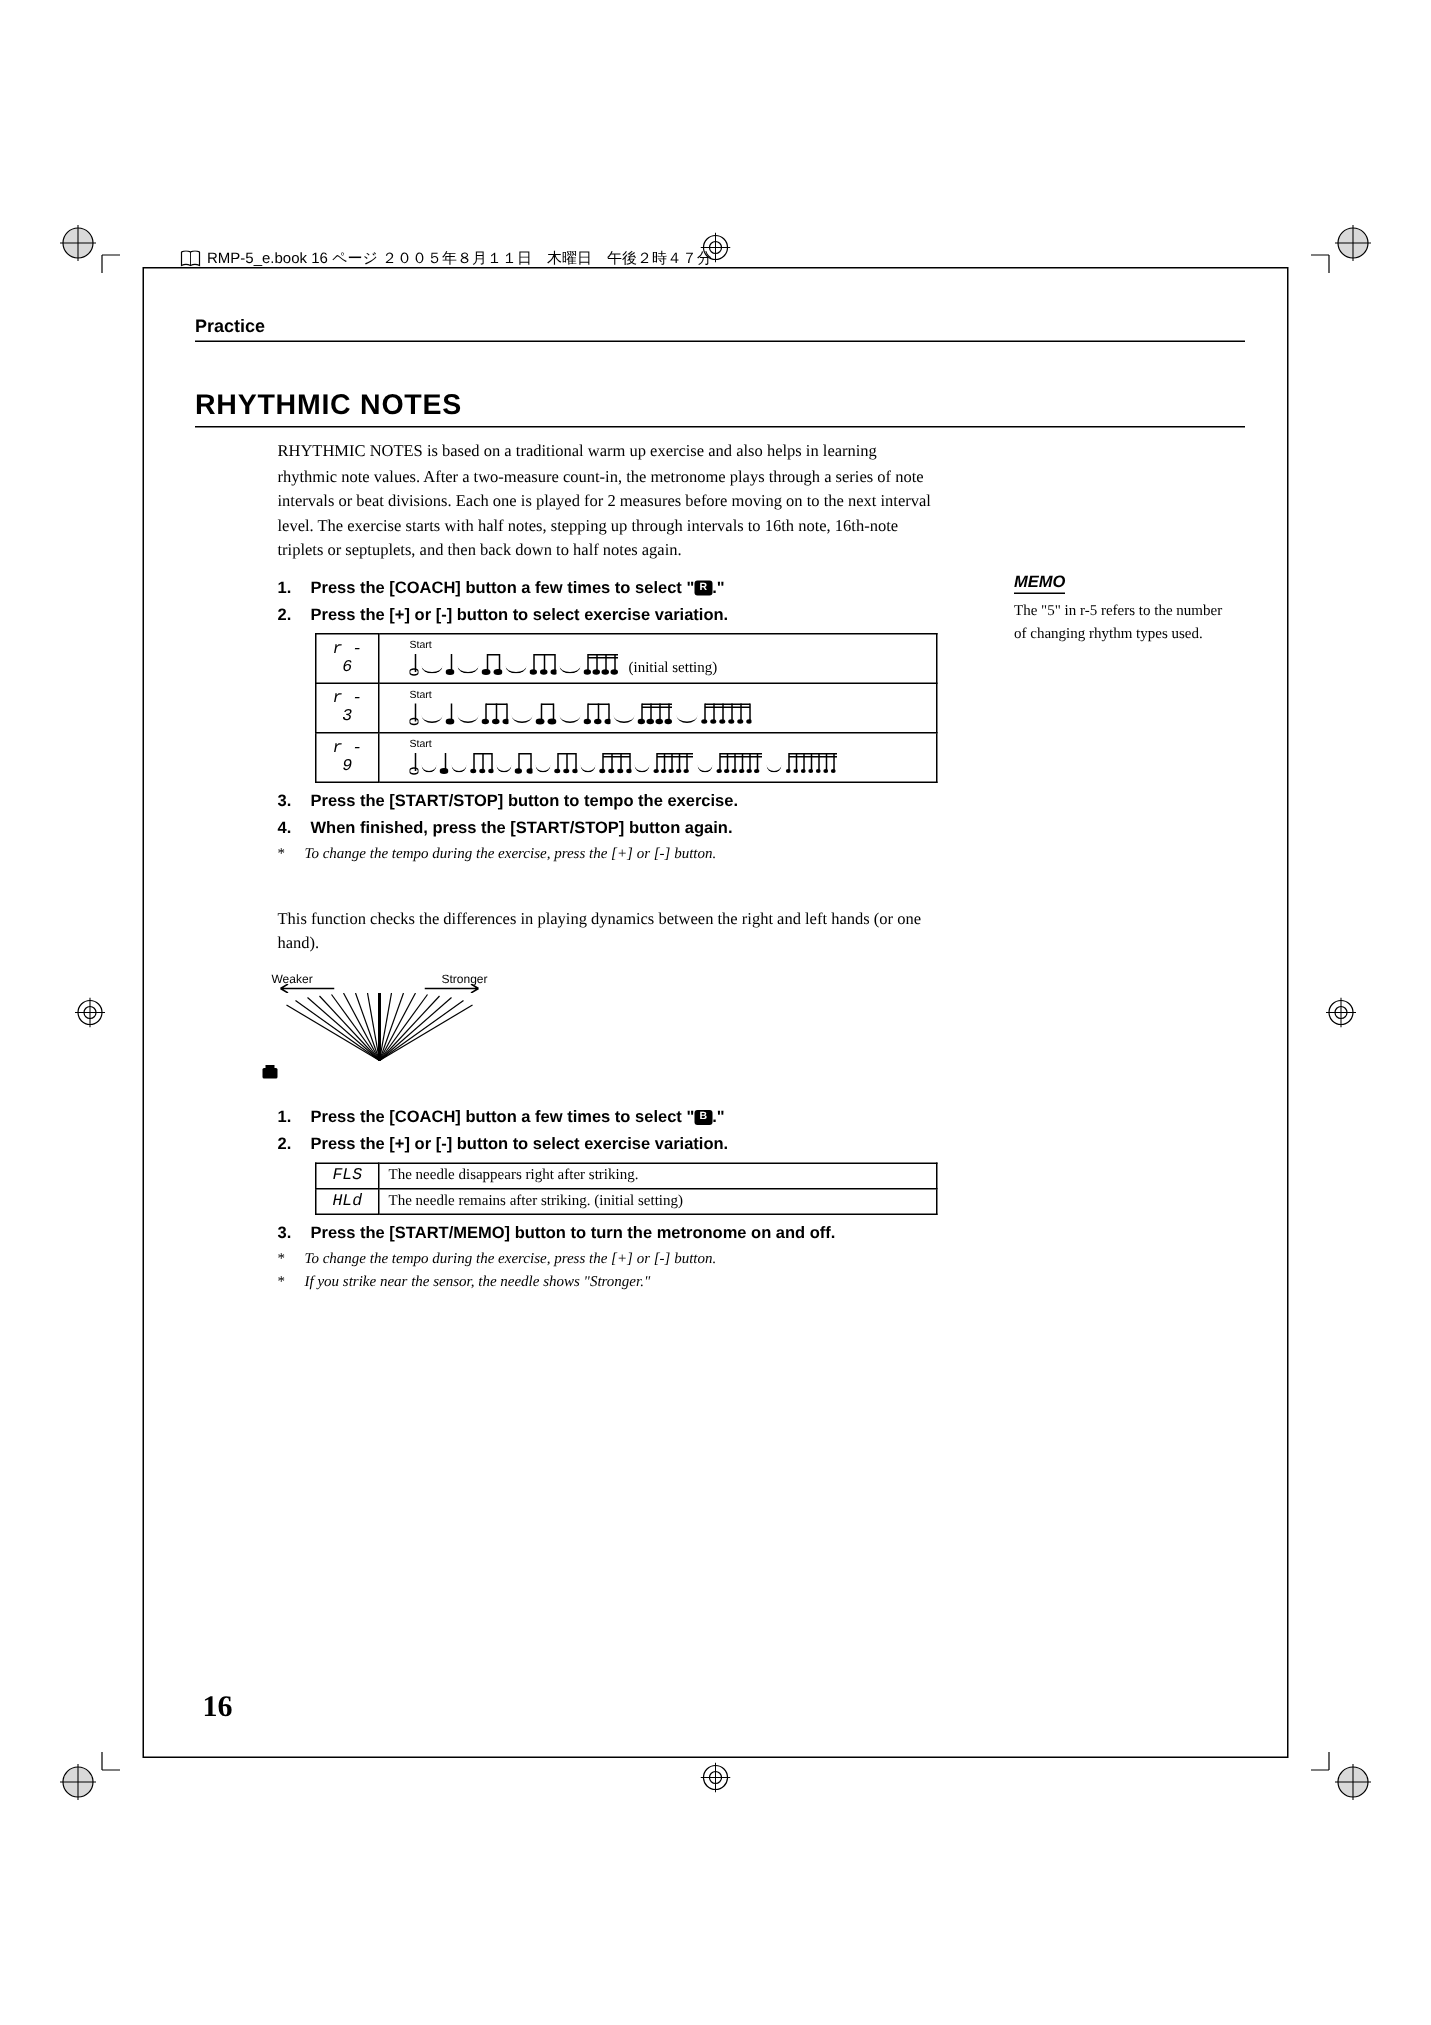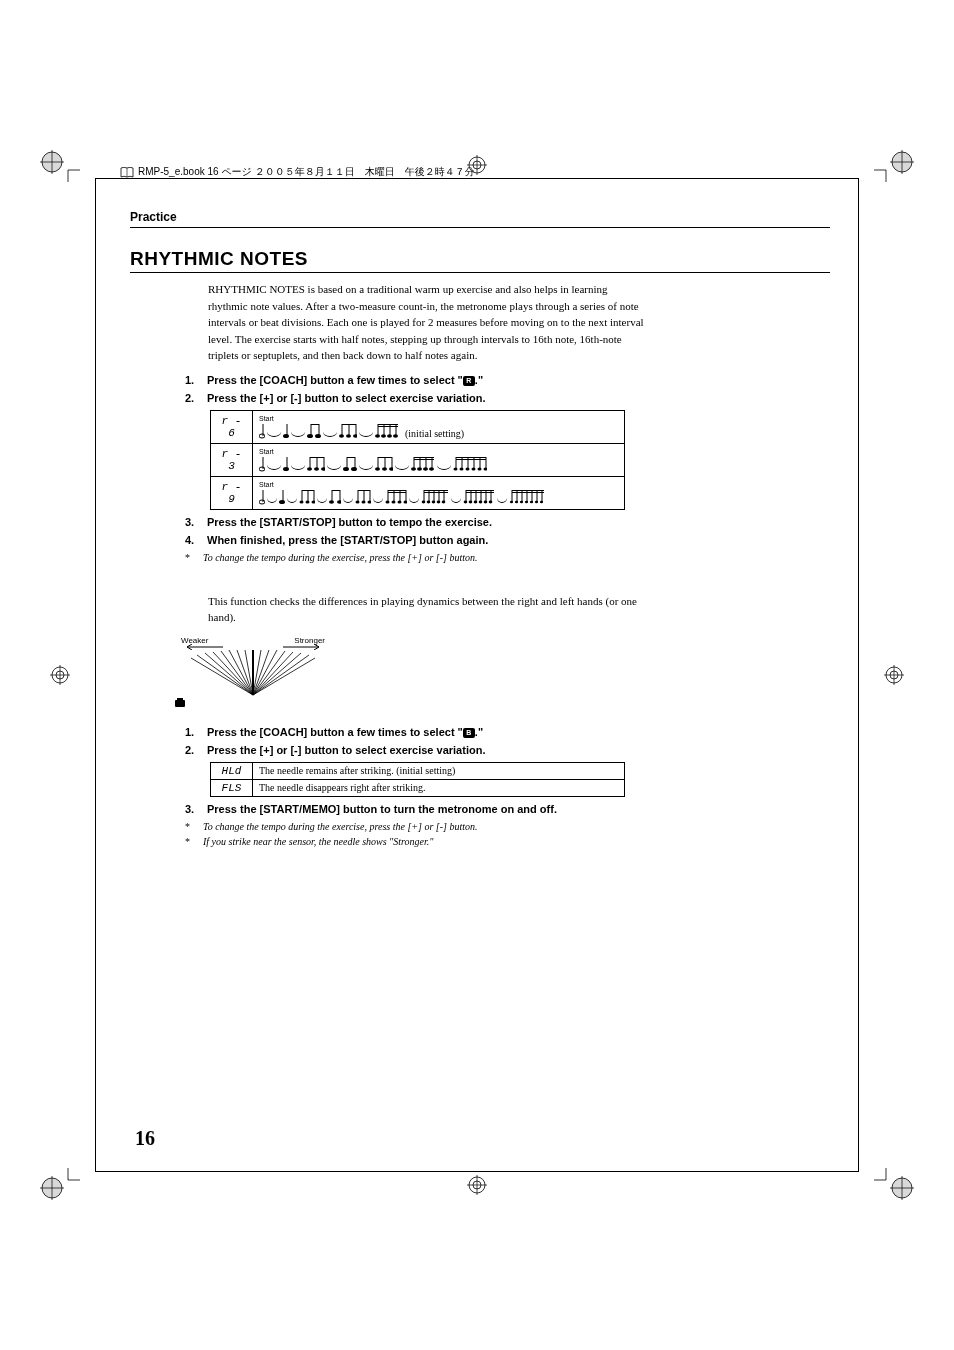--- a/index.html
+++ b/index.html
@@ -54,36 +54,36 @@
     top: 210px;
     left: 130px;
     width: 700px;
   }
   .practice-header {
     font-family: Arial, sans-serif;
     font-weight: bold;
     font-size: 12px;
     border-bottom: 1px solid #000;
     padding-bottom: 3px;
-    margin-bottom: 20px;
+    margin-bottom: 32px;
   }
   .section-title {
     font-family: Arial, sans-serif;
     font-weight: 900;
     font-size: 19px;
     color: #000;
     border-bottom: 1.5px solid #000;
     padding-bottom: 2px;
     margin-bottom: 8px;
     letter-spacing: 0.5px;
   }
   .body-text {
     font-size: 11px;
     line-height: 1.5;
-    margin-left: 78px;
+    margin-left: 55px;
     margin-bottom: 10px;
     width: 440px;
   }
   .step-list {
     margin-left: 55px;
     width: 440px;
   }
   .step {
     display: flex;
     gap: 8px;
@@ -131,21 +131,21 @@
     vertical-align: middle;
   }
   .var-table td.code {
     width: 42px;
     text-align: center;
     font-family: 'Courier New', monospace;
     font-style: italic;
     font-size: 11px;
   }
   .var-table td.notes-cell {
-    padding: 4px 6px;
+    padding: 4px 20px;
   }
   .start-label {
     font-size: 7px;
     font-family: Arial, sans-serif;
     display: block;
     margin-bottom: 1px;
   }
   .note-seq {
     display: flex;
     align-items: flex-end;
@@ -548,20 +548,24 @@
       <div class="step">
         <span class="num">4.</span>
         <span class="txt">When finished, press the [START/STOP] button again.</span>
       </div>
     </div>
     <div class="note-line">
       <span class="ast">*</span>
         <span>To change the tempo during the exercise, press the [+] or [-] button.</span>
     </div>
 
+    <div class="memo-block">
+      <div class="memo-label">MEMO</div>
+      <div class="memo-text">The "5" in r-5 refers to the number of changing rhythm types used.</div>
+    </div>
   </div>
 
   <div class="section">
     <p class="body-text">This function checks the differences in playing dynamics between the right and left hands (or one hand).</p>
 
     <div class="gauge-block">
       <div class="gauge-labels">
         <span>Weaker</span>
         <span>Stronger</span>
       </div>
@@ -607,26 +611,26 @@
       </div>
       <div class="step">
         <span class="num">2.</span>
         <span class="txt">Press the [+] or [-] button to select exercise variation.</span>
       </div>
     </div>
 
     <table class="var-table">
       <tbody>
           <tr>
+        <td class="code">FLS</td>
+        <td>The needle disappears right after striking.</td>
+      </tr>
+      <tr>
         <td class="code">HLd</td>
         <td>The needle remains after striking. (initial setting)</td>
-      </tr>
-      <tr>
-        <td class="code">FLS</td>
-        <td>The needle disappears right after striking.</td>
       </tr>
     </tbody>
       </table>
 
     <div class="step-list">
       <div class="step">
         <span class="num">3.</span>
         <span class="txt">Press the [START/MEMO] button to turn the metronome on and off.</span>
       </div>
     </div>

